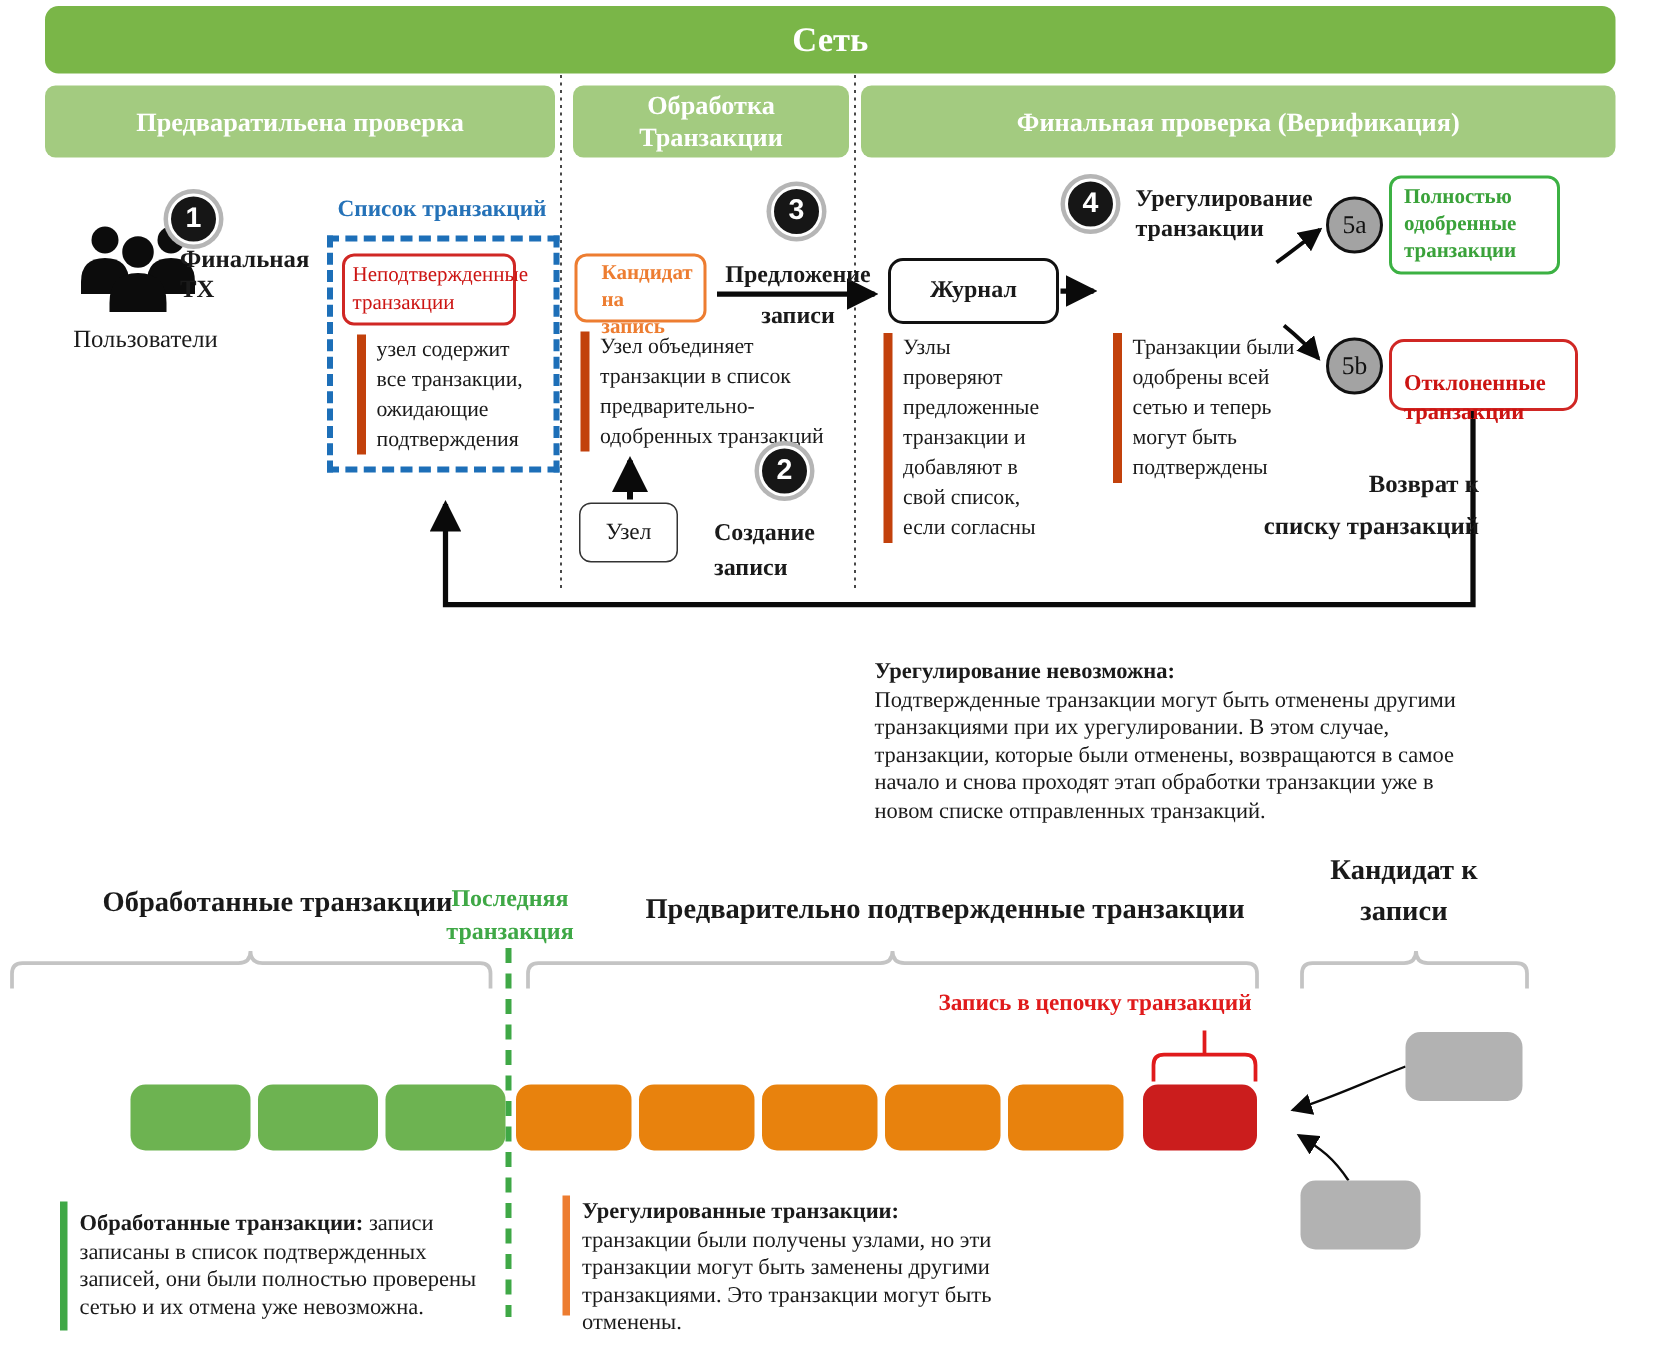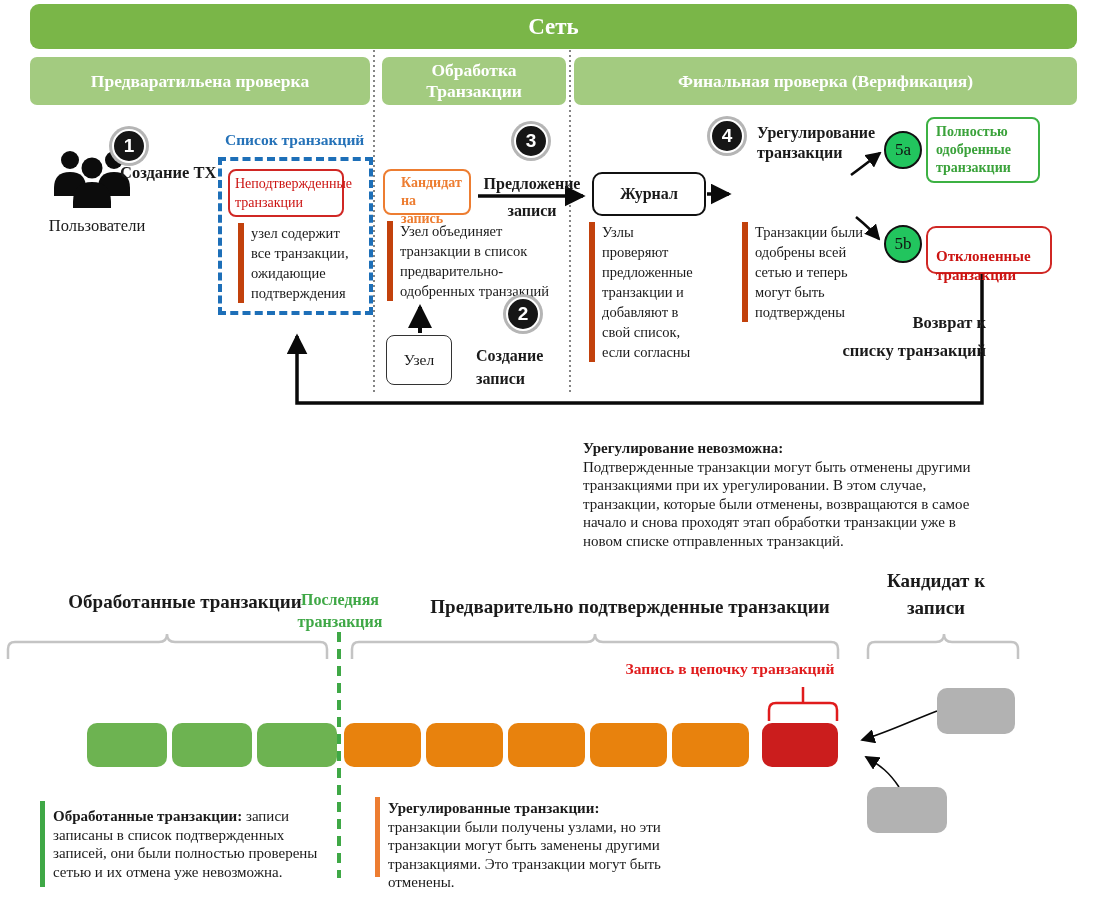--- a/index.html
+++ b/index.html
@@ -35,31 +35,31 @@
     text-align:center;top:57px;height:48px;}
   .phase1{left:30px;width:340px;}
   .phase2{left:382px;width:184px;}
   .phase3{left:574px;width:503px;}
 
   
   .badge{width:34px;height:34px;border-radius:50%;background:#161616;color:#fff;
     display:flex;align-items:center;justify-content:center;font-weight:bold;font-size:19px;
     border:2px solid #fff;box-shadow:0 0 0 3px #b5b5b5;
     font-family:"Liberation Sans","DejaVu Sans",sans-serif;}
-  .circle5{width:38px;height:38px;border-radius:50%;background:#22c55e;border:2px solid #111;
+  .circle5{width:38px;height:38px;border-radius:50%;background:#a3a3a3;border:2px solid #111;
     display:flex;align-items:center;justify-content:center;font-size:17px;color:#111;}
 
   
   .bluedash{left:218px;top:157px;width:155px;height:158px;border:4px dashed var(--blue);}
   .redbox{left:228px;top:169px;width:116px;height:48px;border:2px solid var(--red-line);
     border-radius:8px;padding:3px 5px;color:#cc1412;font-weight:normal;font-size:14px;
     line-height:19px;overflow:visible;white-space:normal;}
   .orangebox{left:383px;top:169px;width:88px;height:46px;border:2px solid var(--orange-label);
     border-radius:8px;padding:3px 16px;color:var(--orange-label);font-weight:bold;font-size:14px;line-height:18px;}
-  .nodebox{left:386px;top:335px;width:66px;height:50px;border:1.5px solid #333;border-radius:8px;
+  .nodebox{left:386px;top:335px;width:66px;height:40px;border:1.5px solid #333;border-radius:8px;
     display:flex;align-items:center;justify-content:center;font-size:15.5px;background:#fff;}
   .journalbox{left:592px;top:172px;width:114px;height:44px;border:2px solid #111;border-radius:10px;
     display:flex;align-items:center;justify-content:center;font-weight:bold;font-size:16px;background:#fff;}
   .proposedbox{left:737px;top:171px;width:140px;height:52px;border:2px solid #111;border-radius:10px;
     padding:2px 6px;font-weight:bold;font-size:15px;line-height:21px;background:#fff;}
   .greenbox{left:926px;top:117px;width:114px;height:66px;border:2px solid #3cb143;border-radius:8px;
     padding:4px 8px;color:#3aa23a;font-weight:bold;font-size:14px;line-height:18px;}
   .rejectbox{left:926px;top:226px;width:126px;height:48px;border:2.5px solid var(--red-line);border-radius:10px;
     padding:19px 8px;color:#cc1412;font-weight:bold;font-size:15px;line-height:19px;}
 
@@ -143,21 +143,21 @@
       <path d="M4,40 q0,-16 16,-16 q16,0 16,16 v8 h-32 z"></path>
       <circle cx="64" cy="12" r="9"></circle>
       <path d="M48,40 q0,-16 16,-16 q16,0 16,16 v8 h-32 z"></path>
       <circle cx="42" cy="20" r="10.5"></circle>
       <path d="M23,54 q0,-20 19,-20 q19,0 19,20 v6 h-38 z"></path>
     </g>
   </svg>
   <div class="abs z2" style="left:22px;top:216px;width:150px;text-align:center;font-size:16.5px;">Пользователи</div>
 
   <div class="abs z2 badge" style="left:112px;top:129px;">1</div>
-  <div class="abs z2 lbl-bold" style="left:120px;top:163px;width:110px;font-size:16.5px;">Создание ТХ</div>
+  <div class="abs z2 lbl-bold" style="left:120px;top:163px;width:110px;font-size:16.5px;">Финальная ТХ</div>
 
   <div class="abs z2 blue-lbl" style="left:225px;top:131px;width:150px;">Список транзакций</div>
   <div class="abs z2 bluedash"></div>
   <div class="abs z2 redbox">Неподтвержденные транзакции</div>
   <div class="abs z2 note" style="left:238px;top:223px;width:116px;">узел содержит все транзакции, ожидающие подтверждения</div>
 
   <div class="abs z2 orangebox">Кандидат на запись</div>
   <div class="abs z2 note" style="left:387px;top:221px;width:172px;">Узел объединяет транзакции в список предварительно-одобренных транзакций</div>
   <div class="abs z2 nodebox">Узел</div>
 

